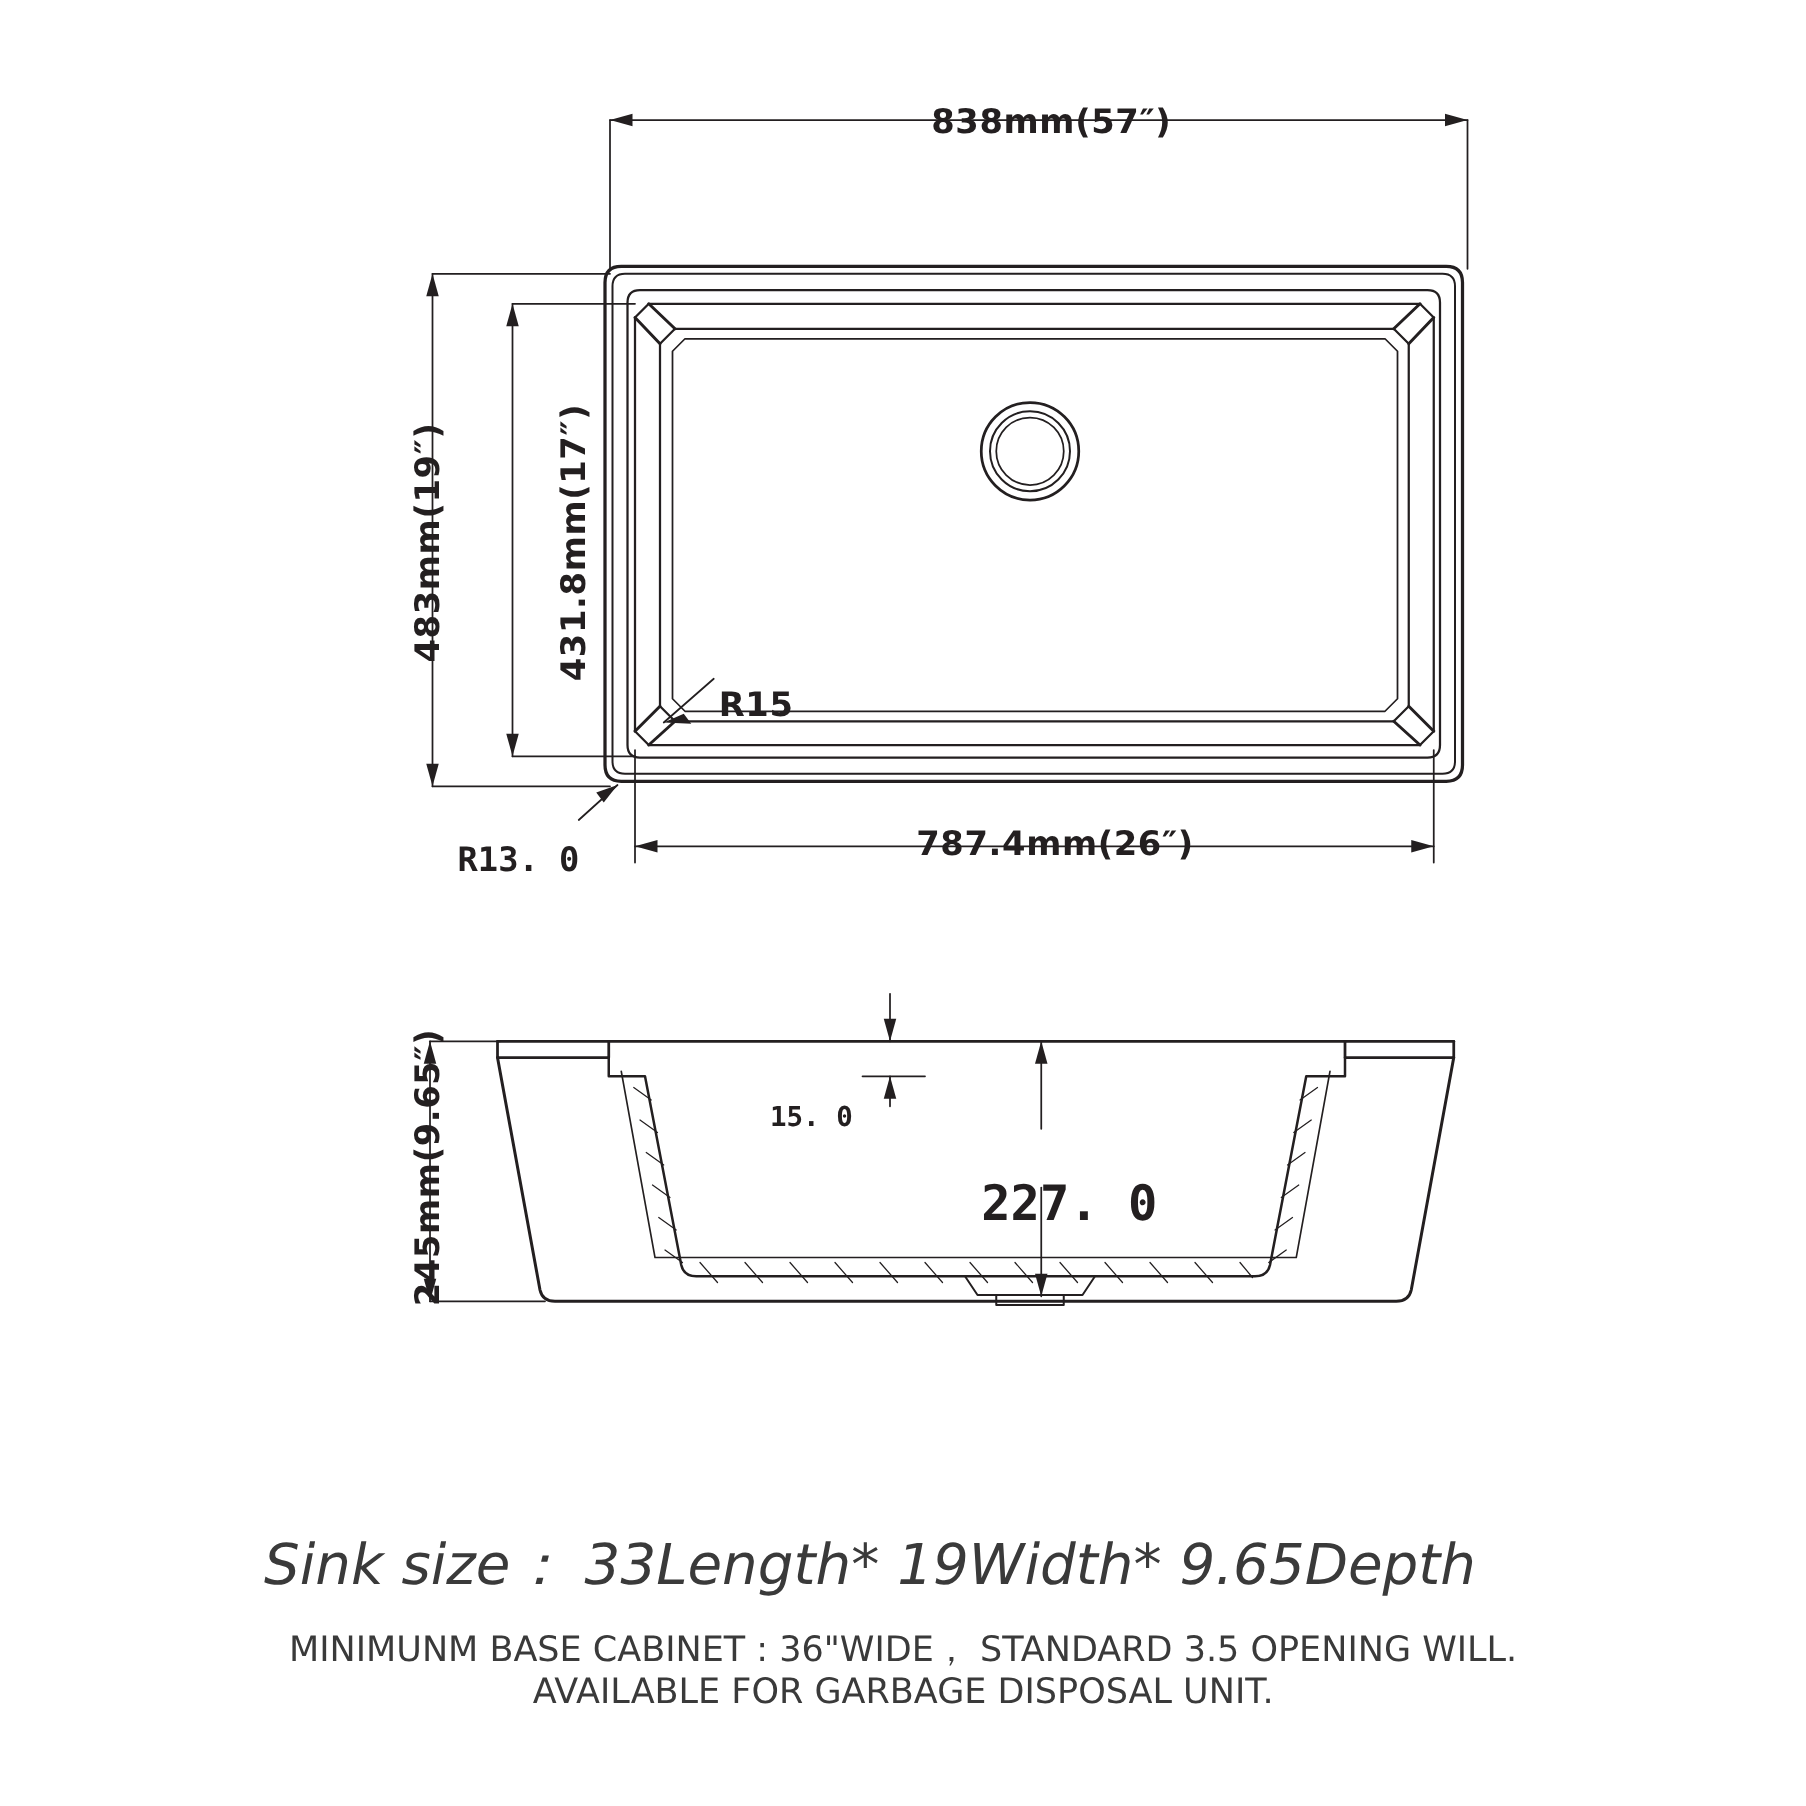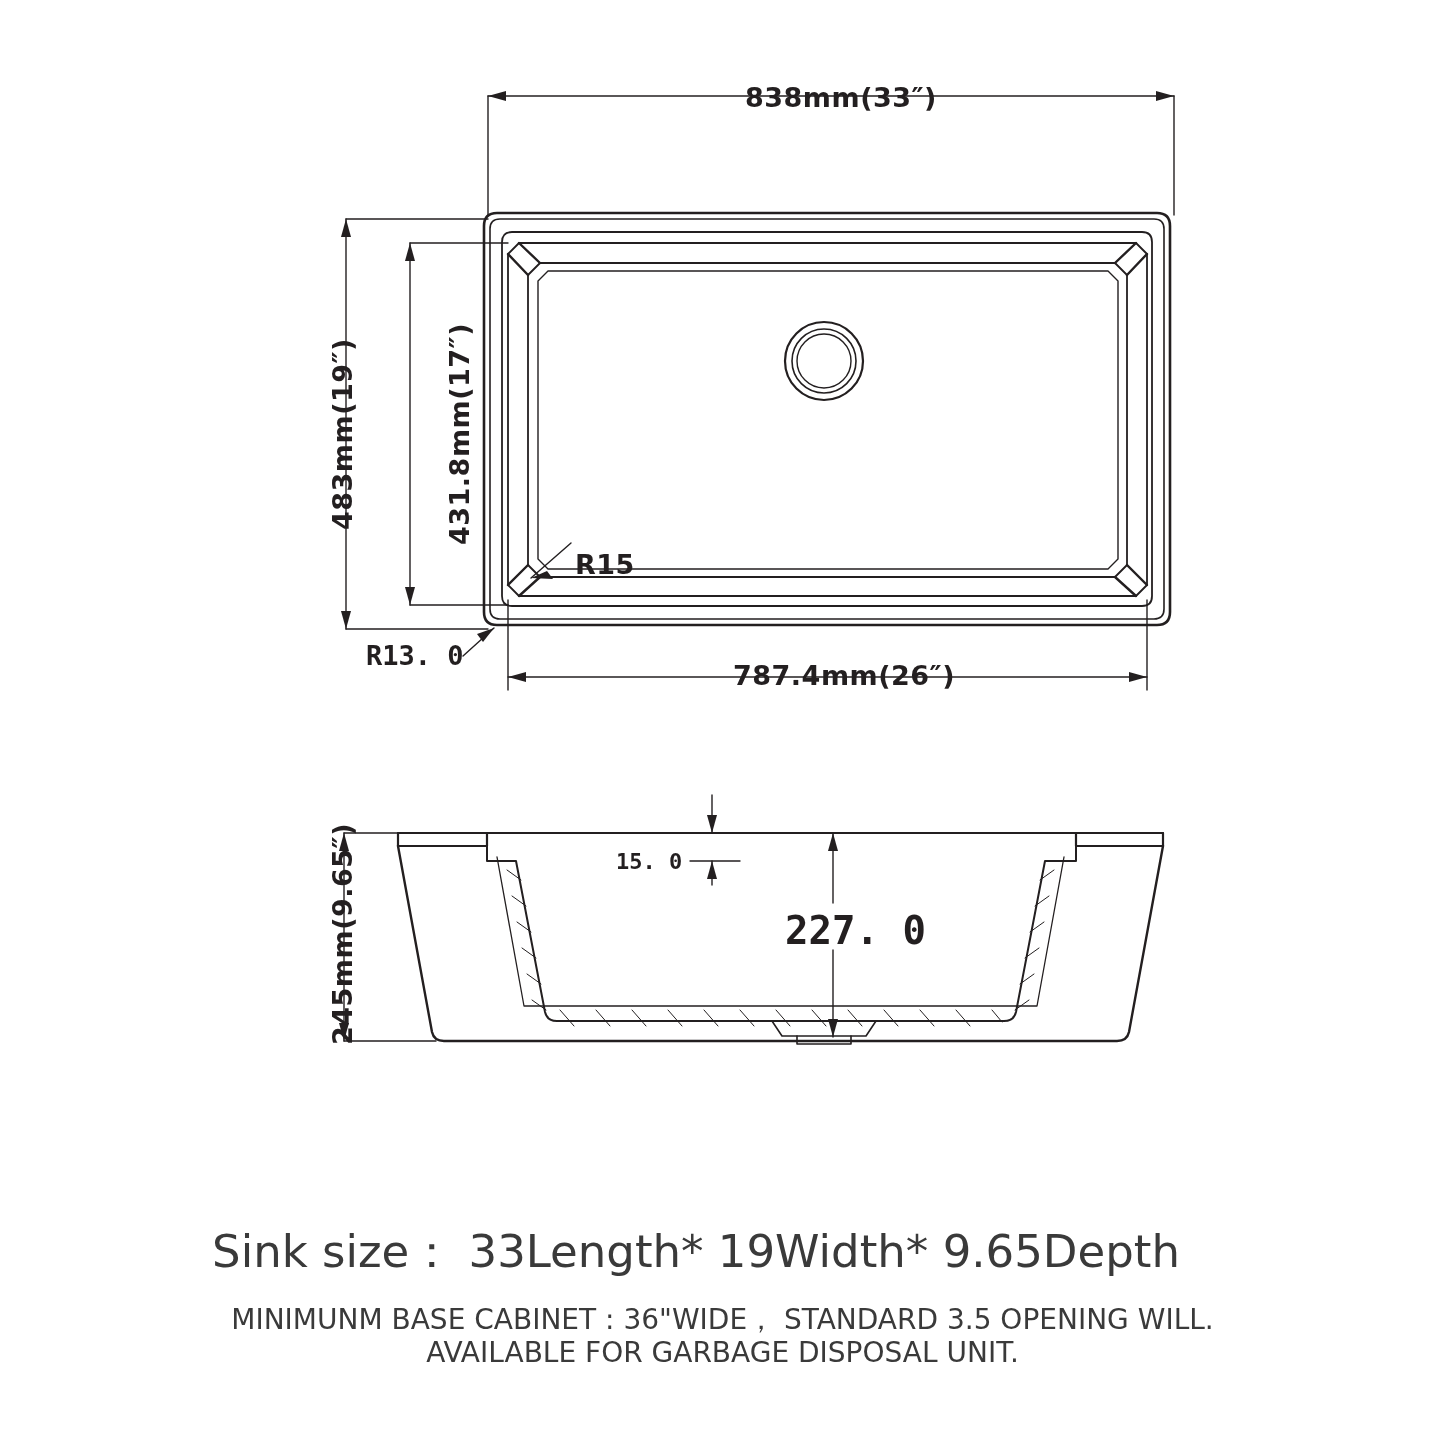--- a/index.html
+++ b/index.html
@@ -34,34 +34,36 @@
   }
   .dim-txt {
     font-size: 27px;
     font-weight: 700;
     letter-spacing: 0.5px;
   }
   .dim-mono {
     font-family: "DejaVu Sans Mono", monospace;
     font-size: 26px;
     font-weight: 700;
+    margin-top: 33px;
   }
   .rot-90 {
     transform: rotate(-90deg);
     transform-origin: left top;
   }
   .caption-main {
     position: absolute;
     left: 0;
     width: 1392px;
     text-align: center;
     font-size: 45px;
     font-weight: 400;
     color: #3a3a3a;
     font-family: "DejaVu Sans", sans-serif;
+    font-style: italic;
   }
   .caption-sub {
     position: absolute;
     left: 0;
     width: 1445px;
     text-align: center;
     font-size: 28px;
     font-weight: 400;
     color: #3a3a3a;
     font-family: "DejaVu Sans", sans-serif;
@@ -221,21 +223,21 @@
         <g stroke-width="1.4">
           <line x1="833" y1="833" x2="833" y2="903"></line>
           <polygon points="833,833 828,851 838,851" fill="#231f20" stroke="none"></polygon>
           <line x1="833" y1="950" x2="833" y2="1037"></line>
           <polygon points="833,1037 828,1019 838,1019" fill="#231f20" stroke="none"></polygon>
         </g>
       </g>
     </g>
   </svg>
 
-  <div class="lbl dim-txt" style="left:745px; top:82px;">838mm(33″)</div>
+  <div class="lbl dim-txt" style="left:745px; top:82px;">838mm(57″)</div>
 
   <div class="lbl dim-txt rot-90" style="left:327px; top:530px;">483mm(19″)</div>
 
   <div class="lbl dim-txt rot-90" style="left:444px; top:545px;">431.8mm(17″)</div>
 
   <div class="lbl dim-txt" style="left:733px; top:660px;">787.4mm(26″)</div>
 
   <div class="lbl dim-txt" style="left:575px; top:525px;margin-top:24px;">R15</div>
 
   <div class="lbl dim-mono" style="left:366px; top:640px; font-size:27px;">R13. 0</div>

